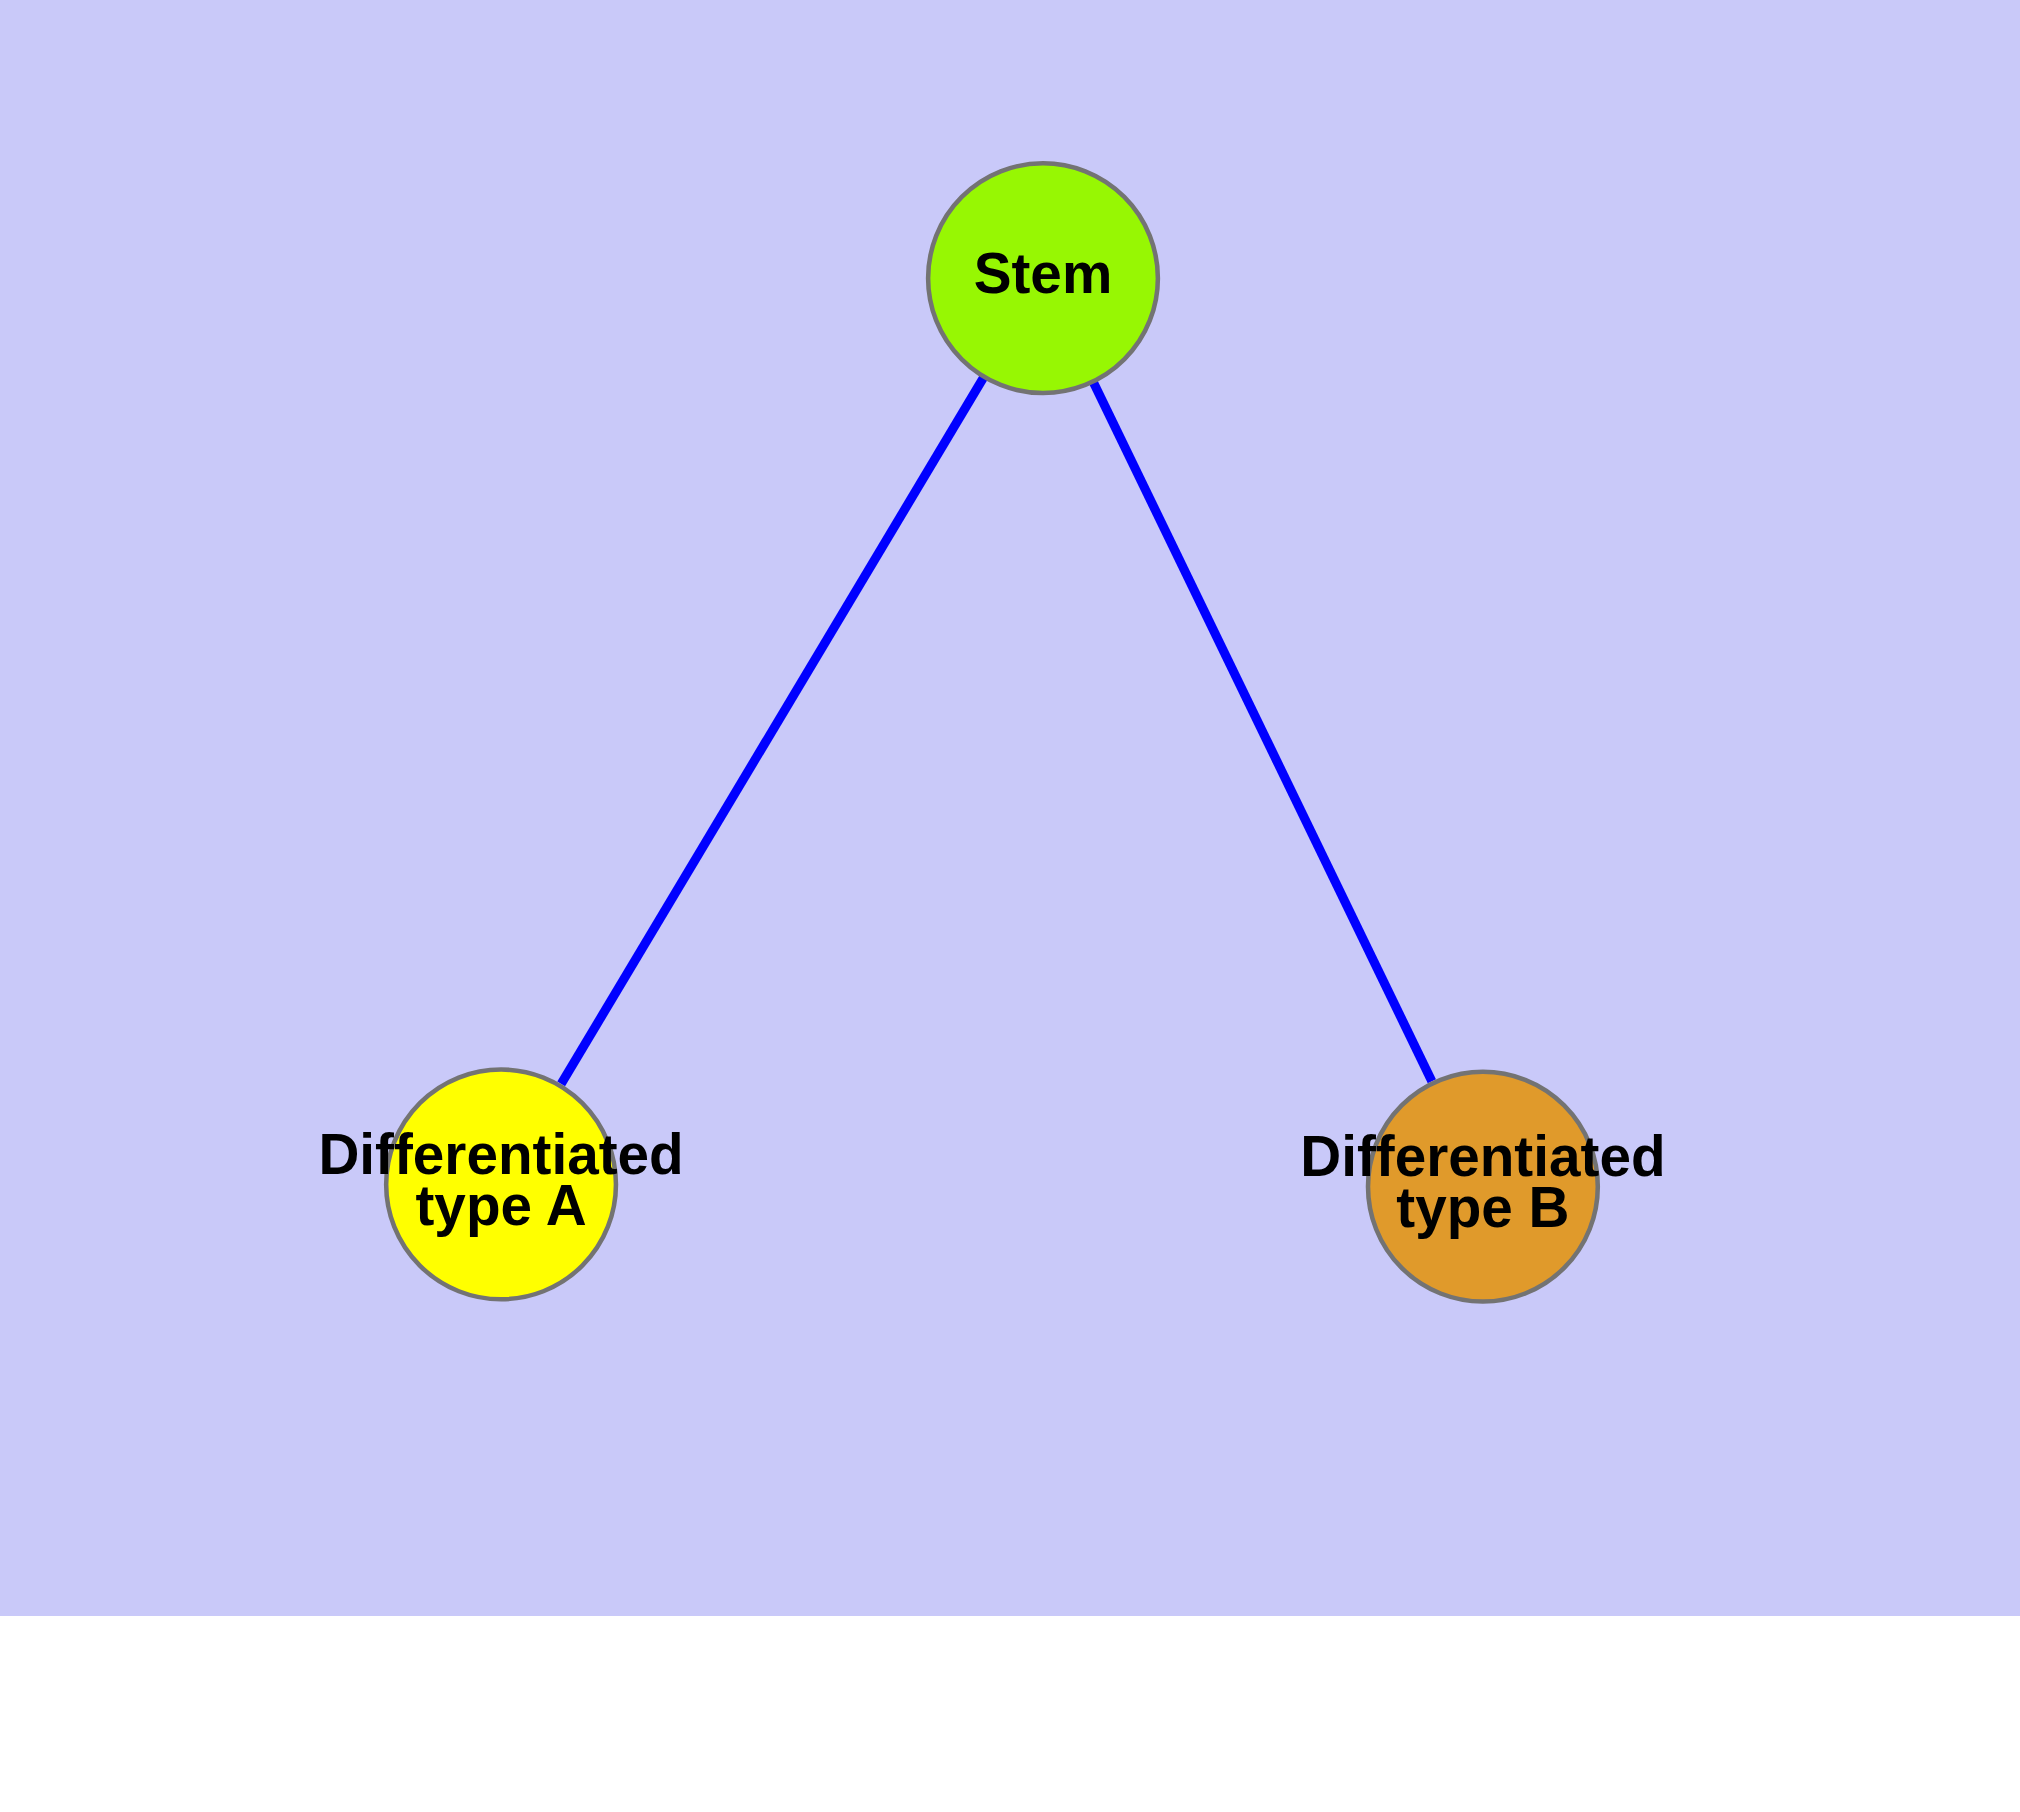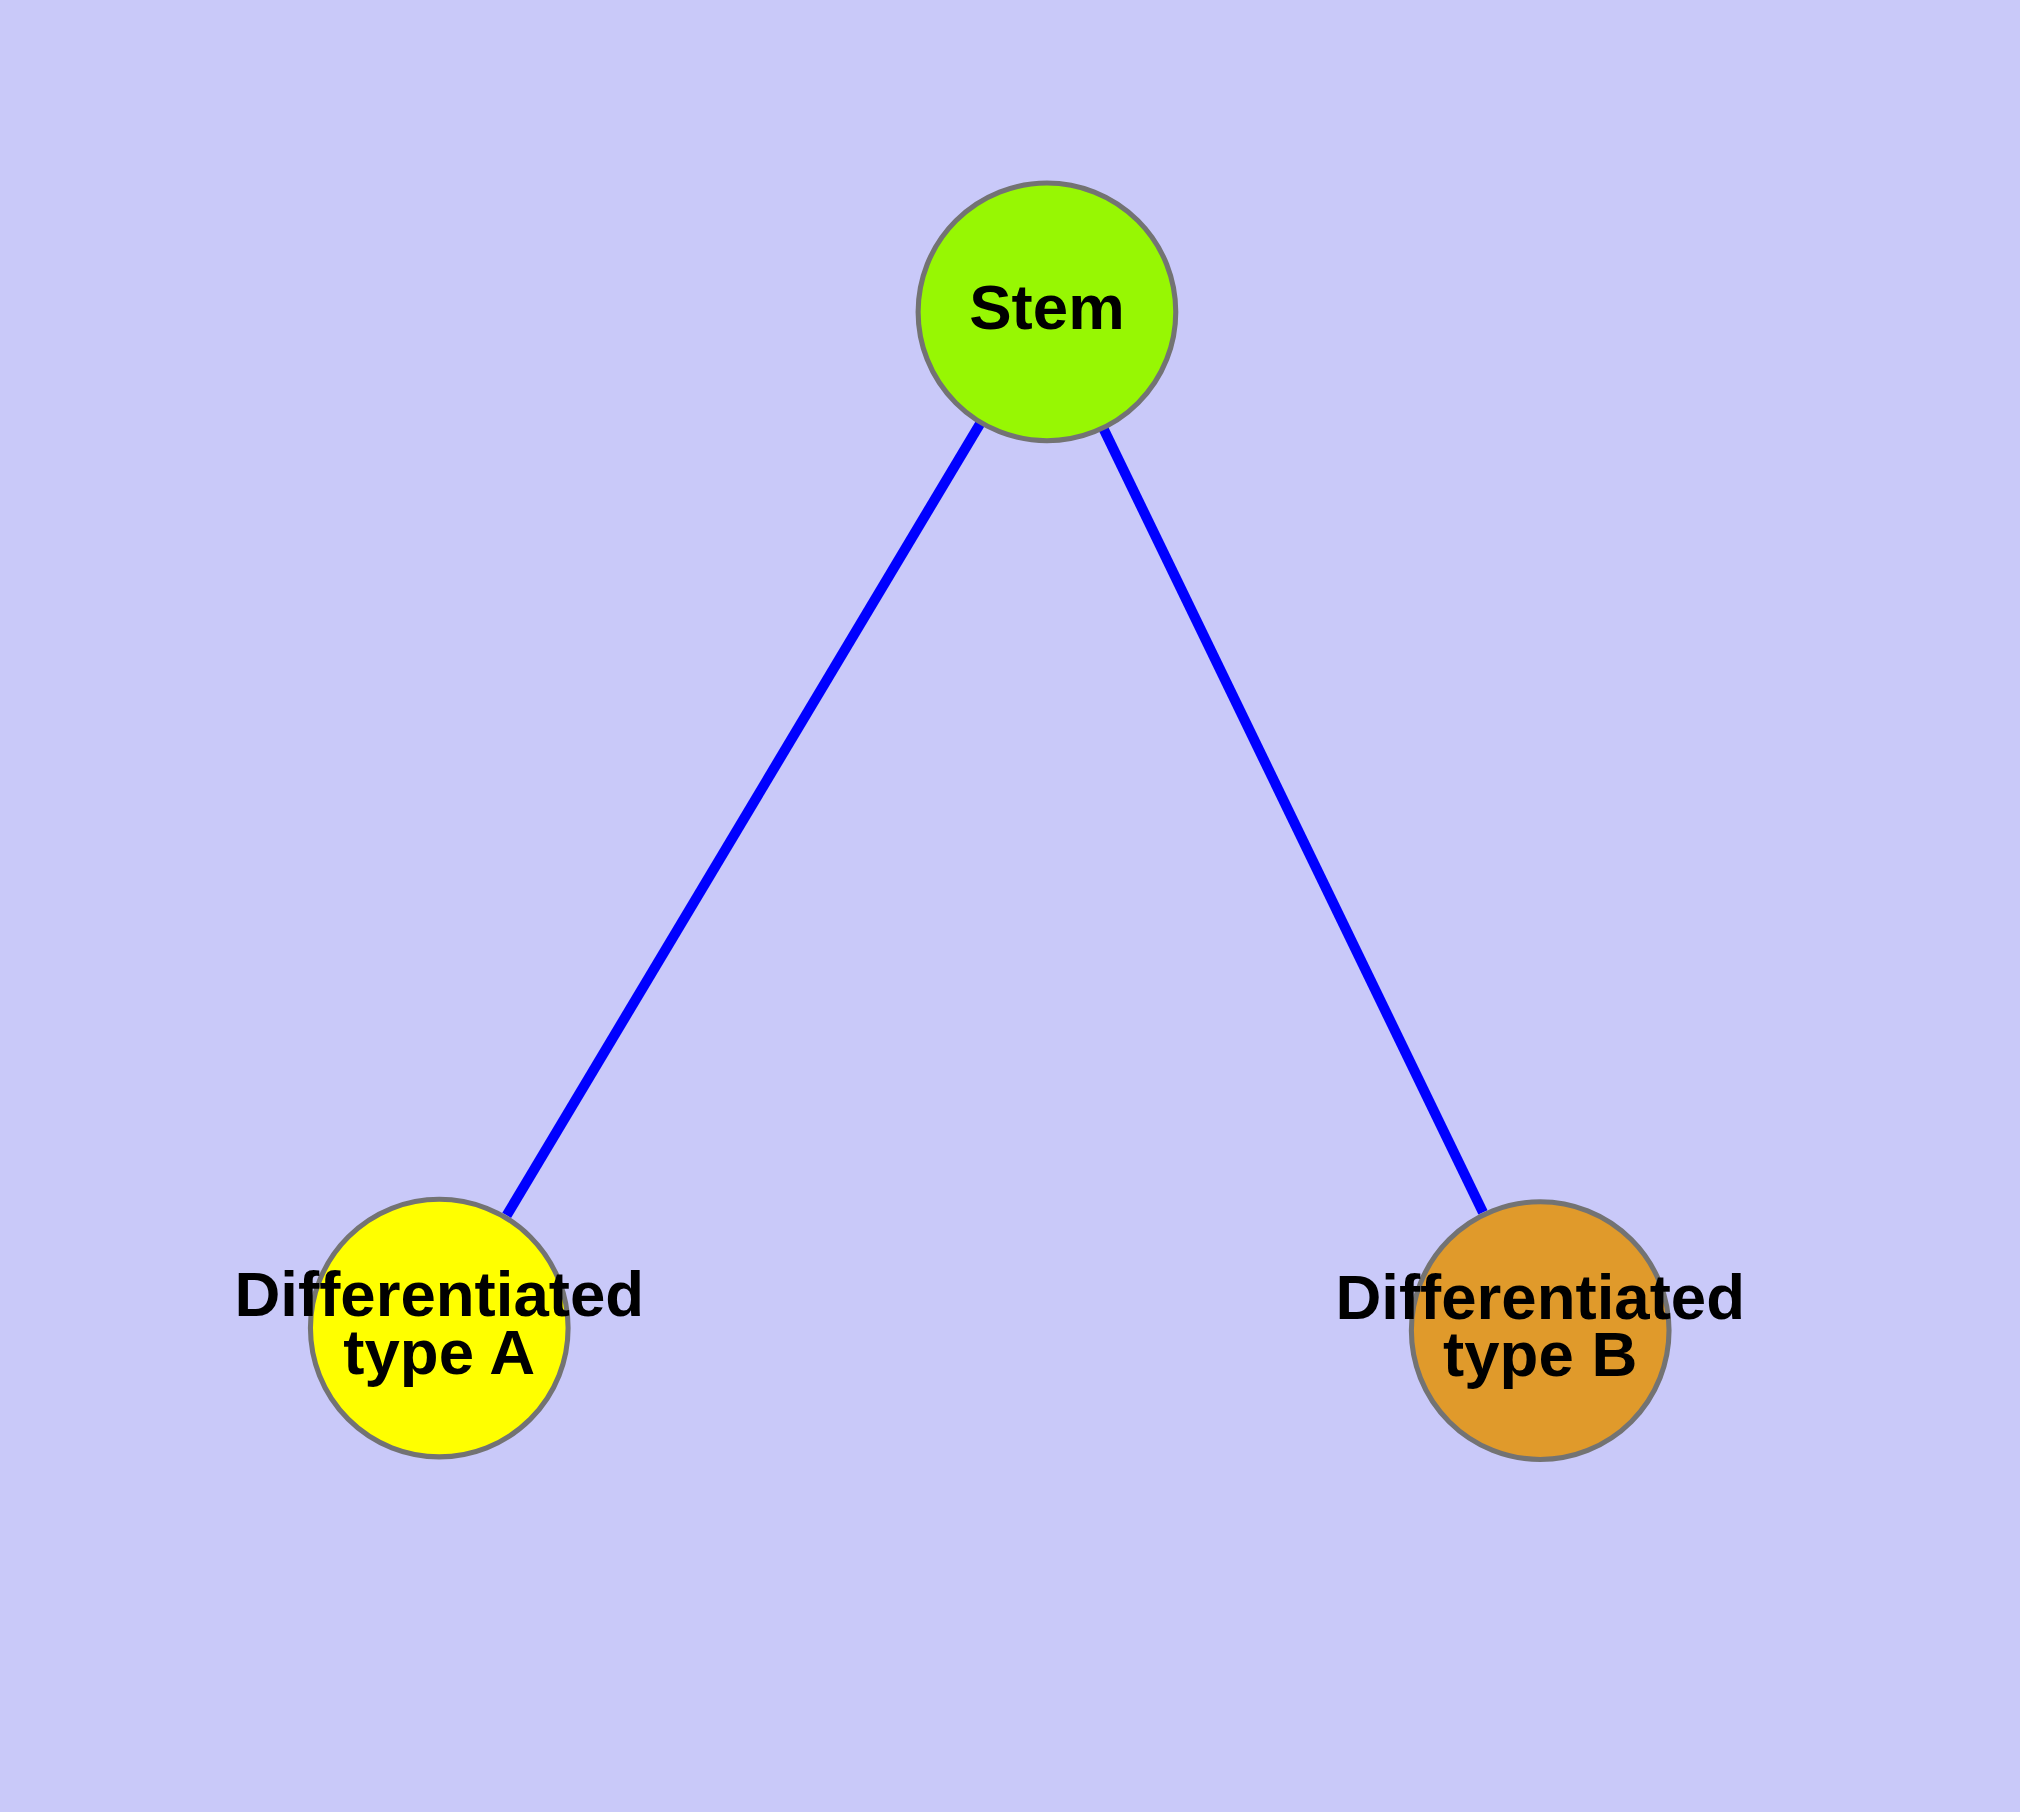--- a/index.html
+++ b/index.html
@@ -3,21 +3,21 @@
 <meta charset="utf-8">
 <style>
   html, body {
     margin: 0;
     padding: 0;
     background: #ffffff;
   }
   #canvas {
     position: relative;
     width: 2021px;
-    height: 1812px;
+    height: 1616px;
     overflow: hidden;
     font-family: "Liberation Sans", sans-serif;
   }
   #graph-svg {
     position: absolute;
     inset: 0;
     width: 100%;
     height: 100%;
     display: block;
   }

